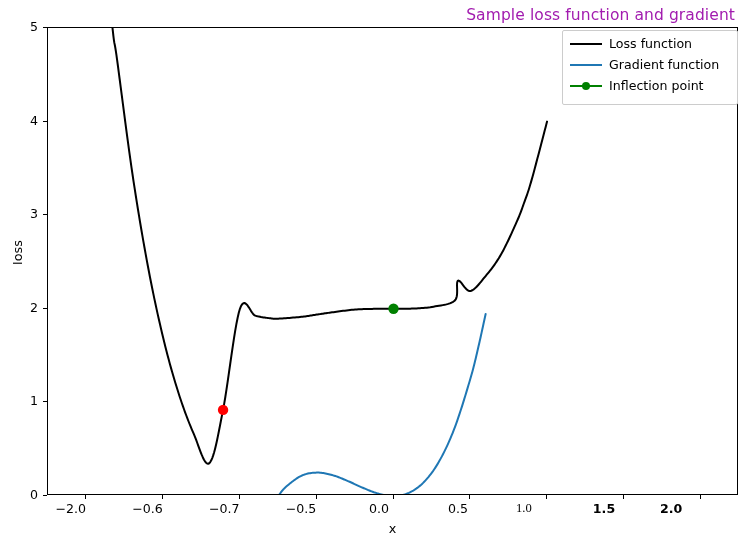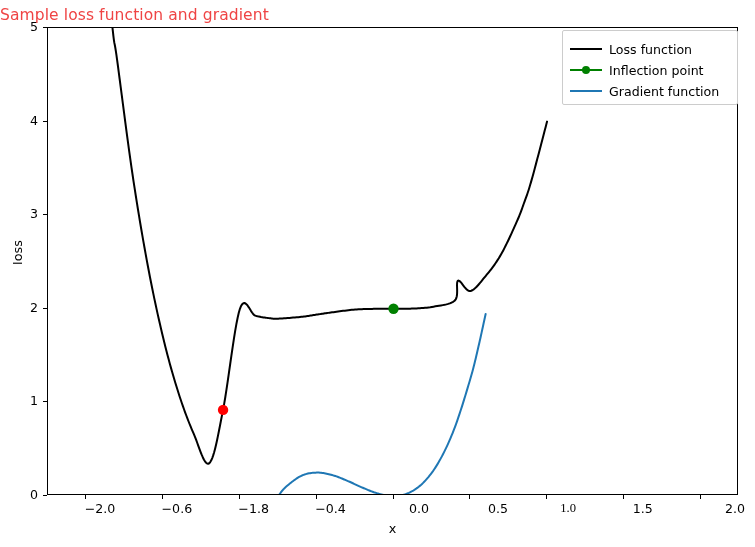--- a/index.html
+++ b/index.html
@@ -7,21 +7,21 @@
   body{
     width:755px;height:547px;overflow:hidden;
     font-family:"DejaVu Sans","Liberation Sans",sans-serif;
     color:#000000;
   }
   #figure{position:relative;width:755px;height:547px;background:#ffffff;}
 
   
   #chart-title{
     position:absolute;left:0;top:6px;width:735px;
-    text-align:left;font-size:15.5px;color:#ef4444;
+    text-align:right;font-size:15.5px;color:#a21caf;
     letter-spacing:0.1px;
   }
 
   
   #axes{
     position:absolute;left:47px;top:27px;
     width:691px;height:468px;
     border:1.1px solid #000000;
     box-sizing:border-box;
     background:#ffffff;
@@ -29,21 +29,21 @@
   }
   #plot-svg{position:absolute;left:0;top:0;width:691px;height:468px;}
 
   
   .tick-x{position:absolute;width:1px;height:4px;background:#000;top:495px;}
   .tick-y{position:absolute;height:1px;width:4px;background:#000;left:43px;}
 
   
   .tlabel-x{
     position:absolute;top:501px;font-size:12.6px;
-    text-align:right;width:60px;color:#000;
+    text-align:left;width:60px;color:#000;
   }
   .tlabel-y{
     position:absolute;left:0;width:38px;text-align:right;
     font-size:12.6px;color:#000;
   }
 
   
   #xlabel{
     position:absolute;left:47px;top:521px;width:691px;
     text-align:center;font-size:12.8px;color:#000;
@@ -57,21 +57,21 @@
   
   #legend{
     position:absolute;left:562px;top:30px;
     width:176px;
     border:1px solid #cccccc;border-radius:2px;
     background:#ffffff;
     padding:5px 8px 5px 7px;
     box-sizing:border-box;
   }
   .legend-row{
-    display:flex;align-items:flex-end;height:21px;
+    display:flex;align-items:flex-start;height:21px;
   }
   .legend-sample{
     position:relative;width:32px;height:16px;flex:0 0 32px;margin-right:7px;
   }
   .legend-line{
     position:absolute;left:0;top:7px;width:32px;height:2.1px;
   }
   .legend-dot{
     position:absolute;left:12px;top:4px;width:8px;height:8px;border-radius:50%;
   }
@@ -87,33 +87,33 @@
   <div id="ylabel">loss</div>
 
   <div id="xlabel">x</div>
 
   <div id="ticks-layer">
       <div class="tick-x" style="left: 85.3889px;"></div>
       <div class="tlabel-x" style="left: 55.3889px;">−2.0</div>
       <div class="tick-x" style="left: 162.167px;"></div>
       <div class="tlabel-x" style="left: 132.167px;">−0.6</div>
       <div class="tick-x" style="left: 238.944px;"></div>
-      <div class="tlabel-x" style="left: 208.944px;">−1.8</div>
+      <div class="tlabel-x" style="left: 208.944px;">−0.7</div>
       <div class="tick-x" style="left: 315.722px;"></div>
-      <div class="tlabel-x" style="left: 285.722px;">−0.4</div>
+      <div class="tlabel-x" style="left: 285.722px;">−0.5</div>
       <div class="tick-x" style="left: 392.5px;"></div>
       <div class="tlabel-x" style="left: 369px;">0.0</div>
       <div class="tick-x" style="left: 469.278px;"></div>
       <div class="tlabel-x" style="left: 448px;">0.5</div>
       <div class="tick-x" style="left: 546.056px;"></div>
       <div class="tlabel-x" style="left: 516.056px; font-family: Liberation Serif, serif;">1.0</div>
       <div class="tick-x" style="left: 622.833px;"></div>
-      <div class="tlabel-x" style="left: 592.833px;">1.5</div>
+      <div class="tlabel-x" style="left: 592.833px; font-weight: bold;">1.5</div>
       <div class="tick-x" style="left: 699.611px;"></div>
-      <div class="tlabel-x" style="left: 685px;">2.0</div>
+      <div class="tlabel-x" style="left: 660px; font-weight: bold;">2.0</div>
       <div class="tick-y" style="top: 495px;"></div>
       <div class="tlabel-y" style="top: 487px;">0</div>
       <div class="tick-y" style="top: 401.4px;"></div>
       <div class="tlabel-y" style="top: 393.4px;">1</div>
       <div class="tick-y" style="top: 307.8px;"></div>
       <div class="tlabel-y" style="top: 299.8px;">2</div>
       <div class="tick-y" style="top: 214.2px;"></div>
       <div class="tlabel-y" style="top: 206.2px;">3</div>
       <div class="tick-y" style="top: 120.6px;"></div>
       <div class="tlabel-y" style="top: 112.6px;">4</div>
@@ -136,26 +136,26 @@
 
   <div id="legend">
       <div class="legend-row">
         <div class="legend-sample">
           <div class="legend-line" style="background: rgb(0, 0, 0);"></div>
         </div>
         <span class="legend-text">Loss function</span>
       </div>
       <div class="legend-row">
         <div class="legend-sample">
+          <div class="legend-line" style="background: rgb(31, 119, 180);"></div>
+        </div>
+        <span class="legend-text">Gradient function</span>
+      </div>
+      <div class="legend-row">
+        <div class="legend-sample">
           <div class="legend-line" style="background: rgb(0, 128, 0);"></div>
           <div class="legend-dot" style="background: rgb(0, 128, 0);"></div>
         </div>
         <span class="legend-text">Inflection point</span>
-      </div>
-      <div class="legend-row">
-        <div class="legend-sample">
-          <div class="legend-line" style="background: rgb(31, 119, 180);"></div>
-        </div>
-        <span class="legend-text">Gradient function</span>
       </div>
     </div>
 
 </div>
 
 </body></html>

